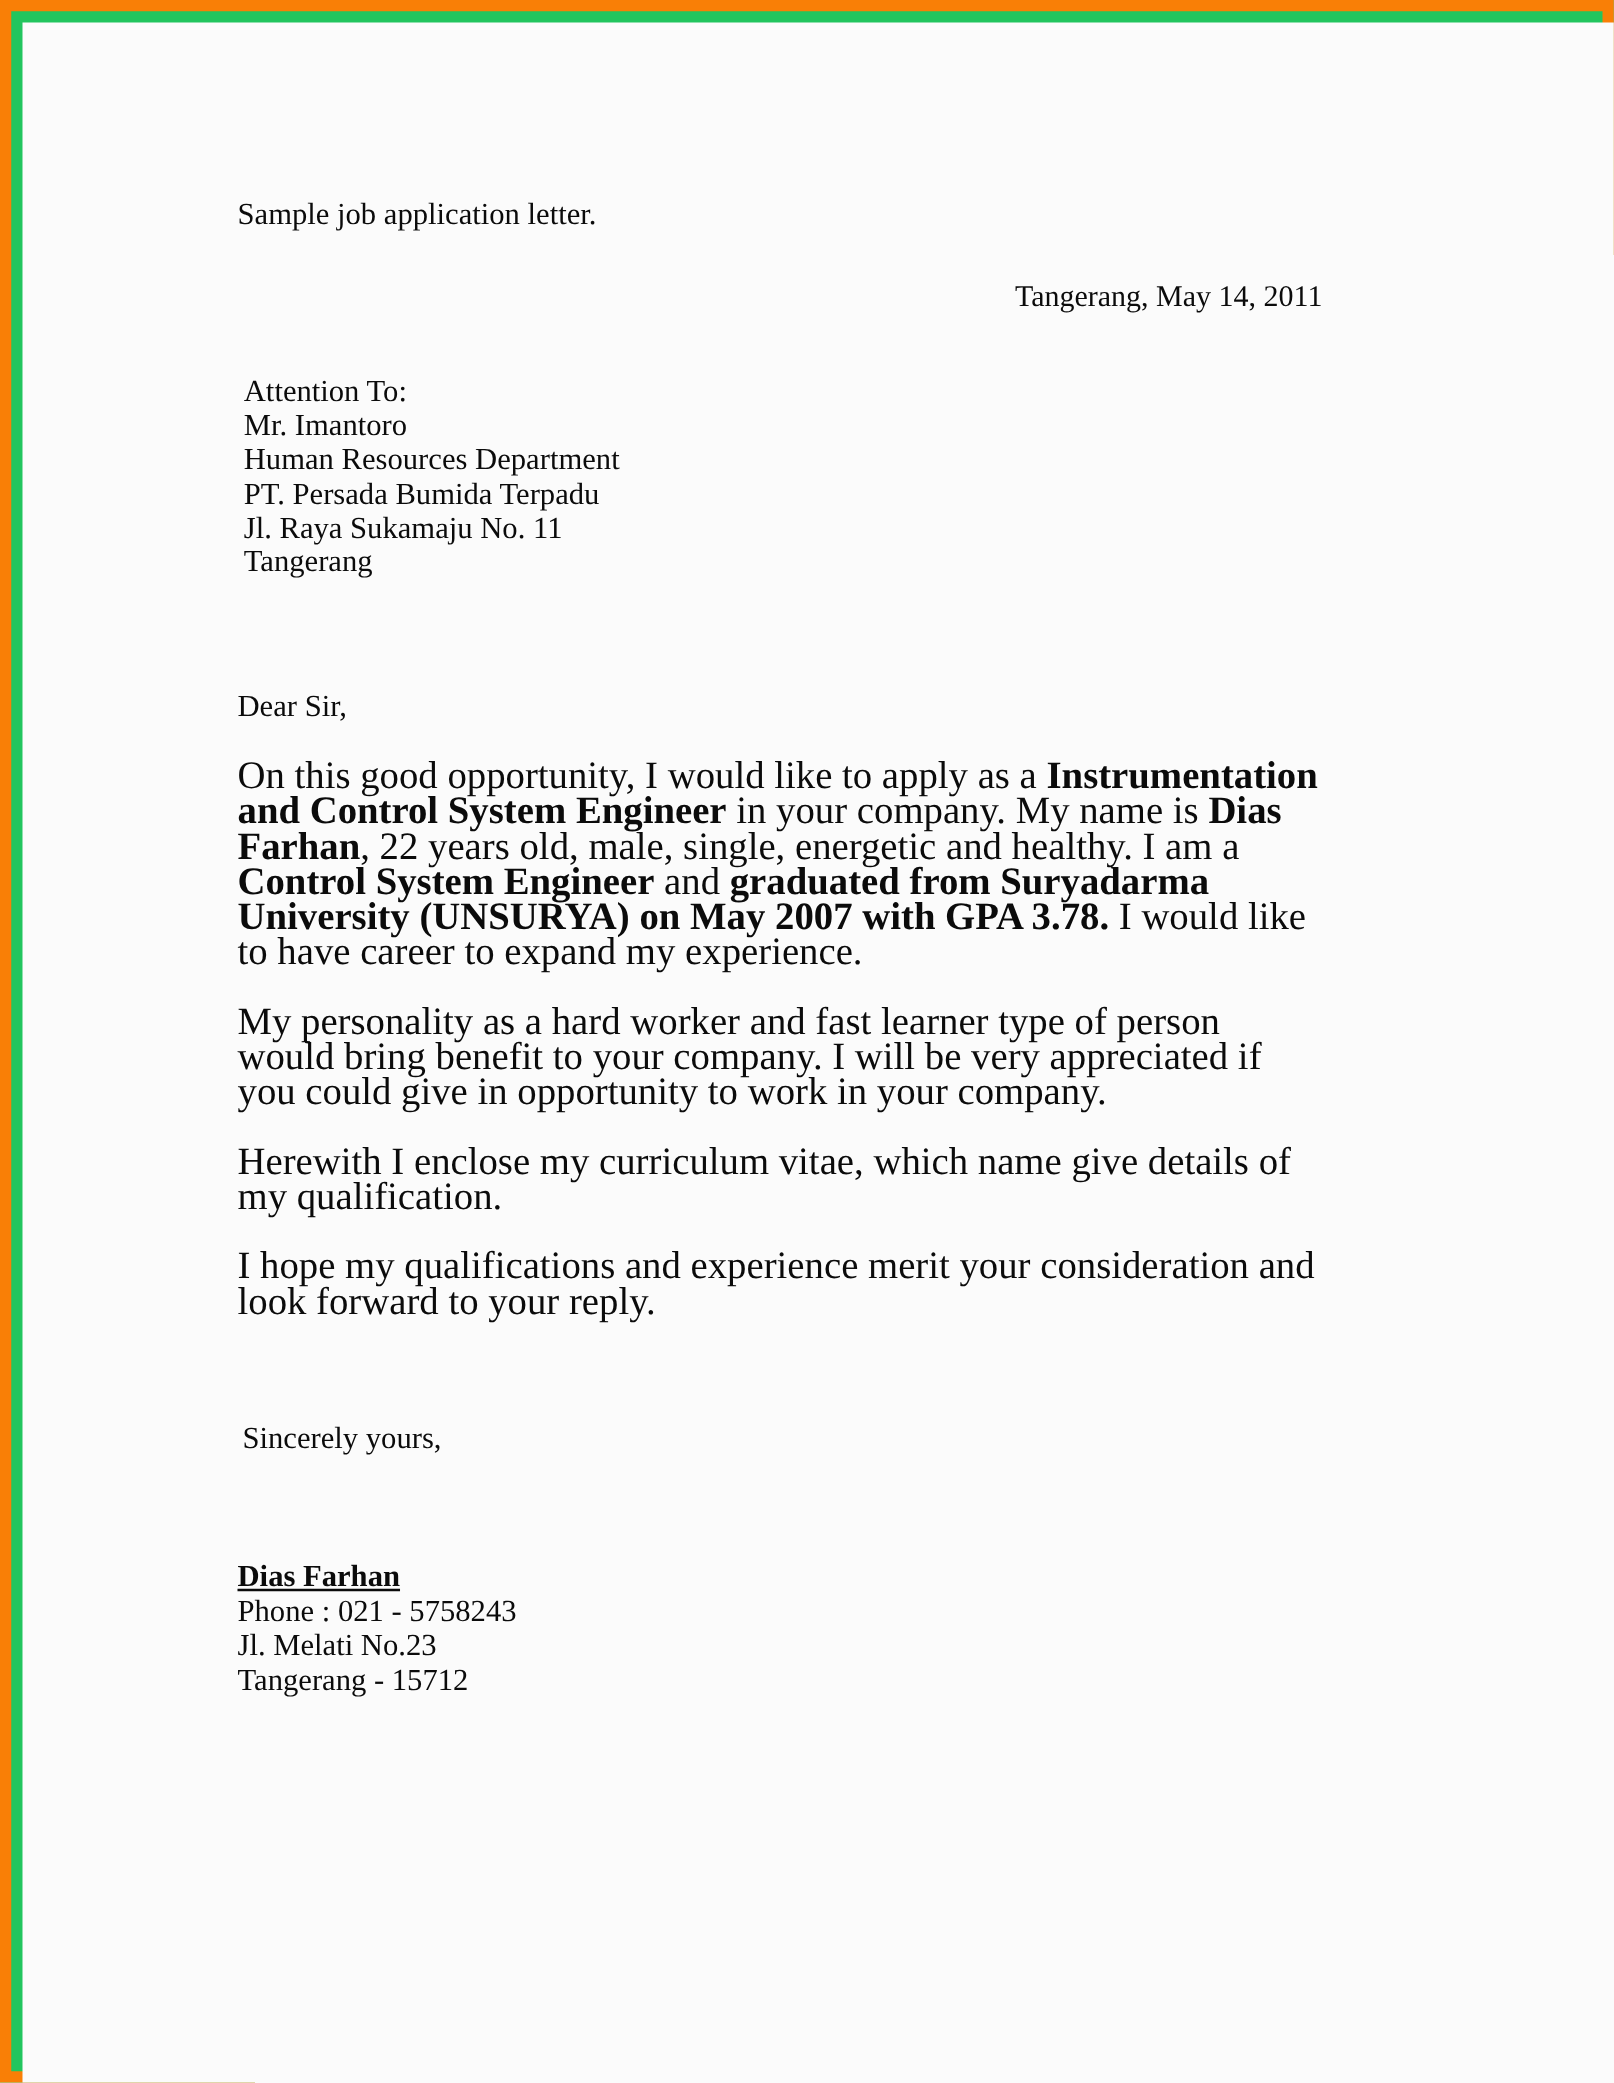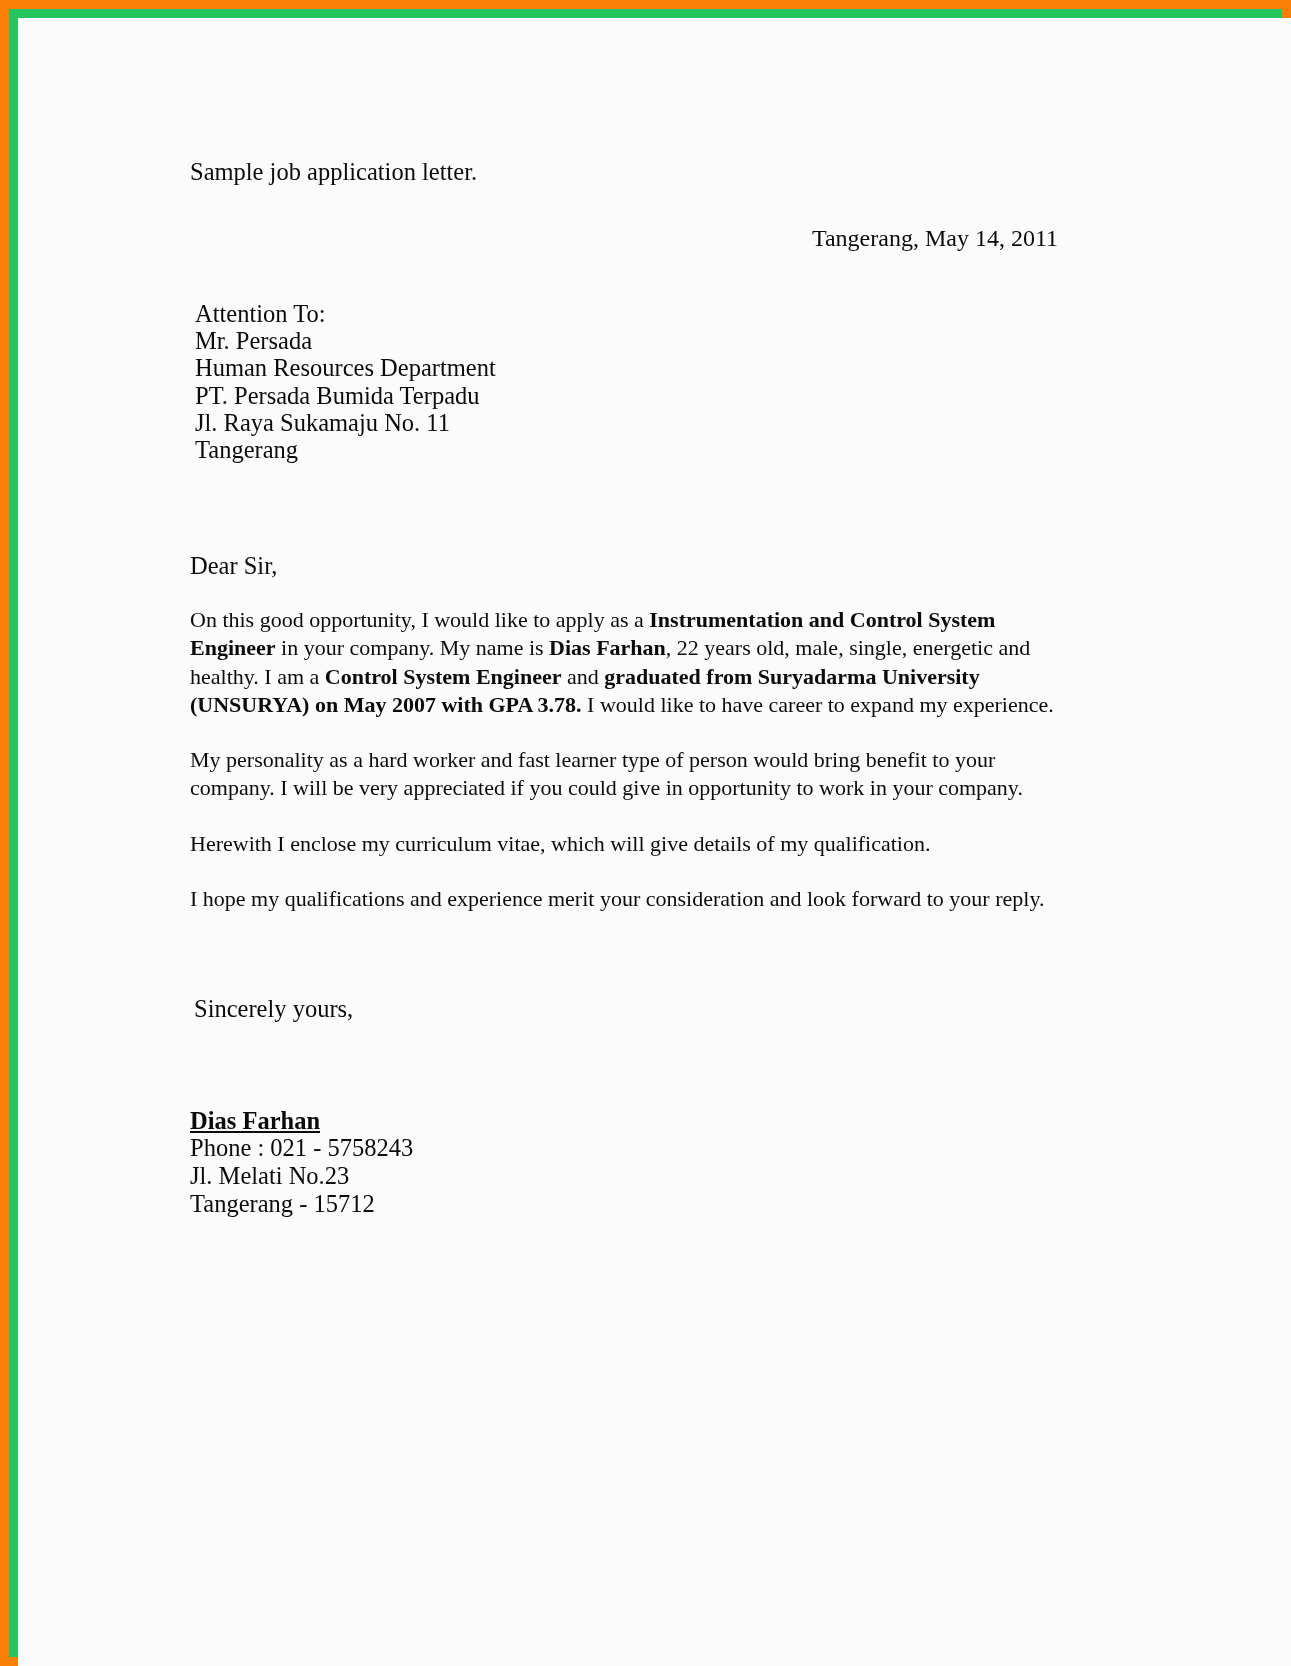--- a/index.html
+++ b/index.html
@@ -60,21 +60,21 @@
     line-height: 27.3px;
   }
   .salutation {
     margin: 0;
     padding-top: 83px;
     font-size: 24.5px;
   }
   .body-par {
     margin: 0;
     padding-top: 27px;
-    font-size: 22px;
+    font-size: 31px;
     line-height: 28.3px;
     text-align: left;
   }
   .body-par b {
     font-weight: bold;
   }
   .closing {
     margin: 4px;
     padding-top: 78px;
     font-size: 24.5px;
@@ -99,34 +99,34 @@
 <div class="frame">
   <div class="page">
     <div class="letter">
 
       <p class="subject-line">Sample job application letter.</p>
 
       <p class="date-line">Tangerang, May 14, 2011</p>
 
       <div class="recipient-block">
         <span class="line">Attention To:</span>
-        <span class="line">Mr. Persada</span>
+        <span class="line">Mr. Imantoro</span>
         <span class="line">Human Resources Department</span>
         <span class="line">PT. Persada Bumida Terpadu</span>
         <span class="line">Jl. Raya Sukamaju No. 11</span>
         <span class="line">Tangerang</span>
       </div>
 
       <p class="salutation">Dear Sir,</p>
 
       <p class="body-par"><span>On this good opportunity, I would like to apply as a </span><b>Instrumentation and Control System Engineer</b><span> in your company. My name is </span><b>Dias Farhan</b><span>, 22 years old, male, single, energetic and healthy. I am a </span><b>Control System Engineer</b><span> and </span><b>graduated from Suryadarma University (UNSURYA) on May 2007 with GPA 3.78.</b><span> I would like to have career to expand my experience.</span></p>
 
       <p class="body-par">My personality as a hard worker and fast learner type of person would bring benefit to your company. I will be very appreciated if you could give in opportunity to work in your company.</p>
 
-      <p class="body-par">Herewith I enclose my curriculum vitae, which will give details of my qualification.</p>
+      <p class="body-par">Herewith I enclose my curriculum vitae, which name give details of my qualification.</p>
 
       <p class="body-par">I hope my qualifications and experience merit your consideration and look forward to your reply.</p>
 
       <p class="closing">Sincerely yours,</p>
 
       <div class="signature-block">
         <span class="line signature-name">Dias Farhan</span>
         <span class="line">Phone : 021 - 5758243</span>
         <span class="line">Jl. Melati No.23</span>
         <span class="line">Tangerang - 15712</span>

